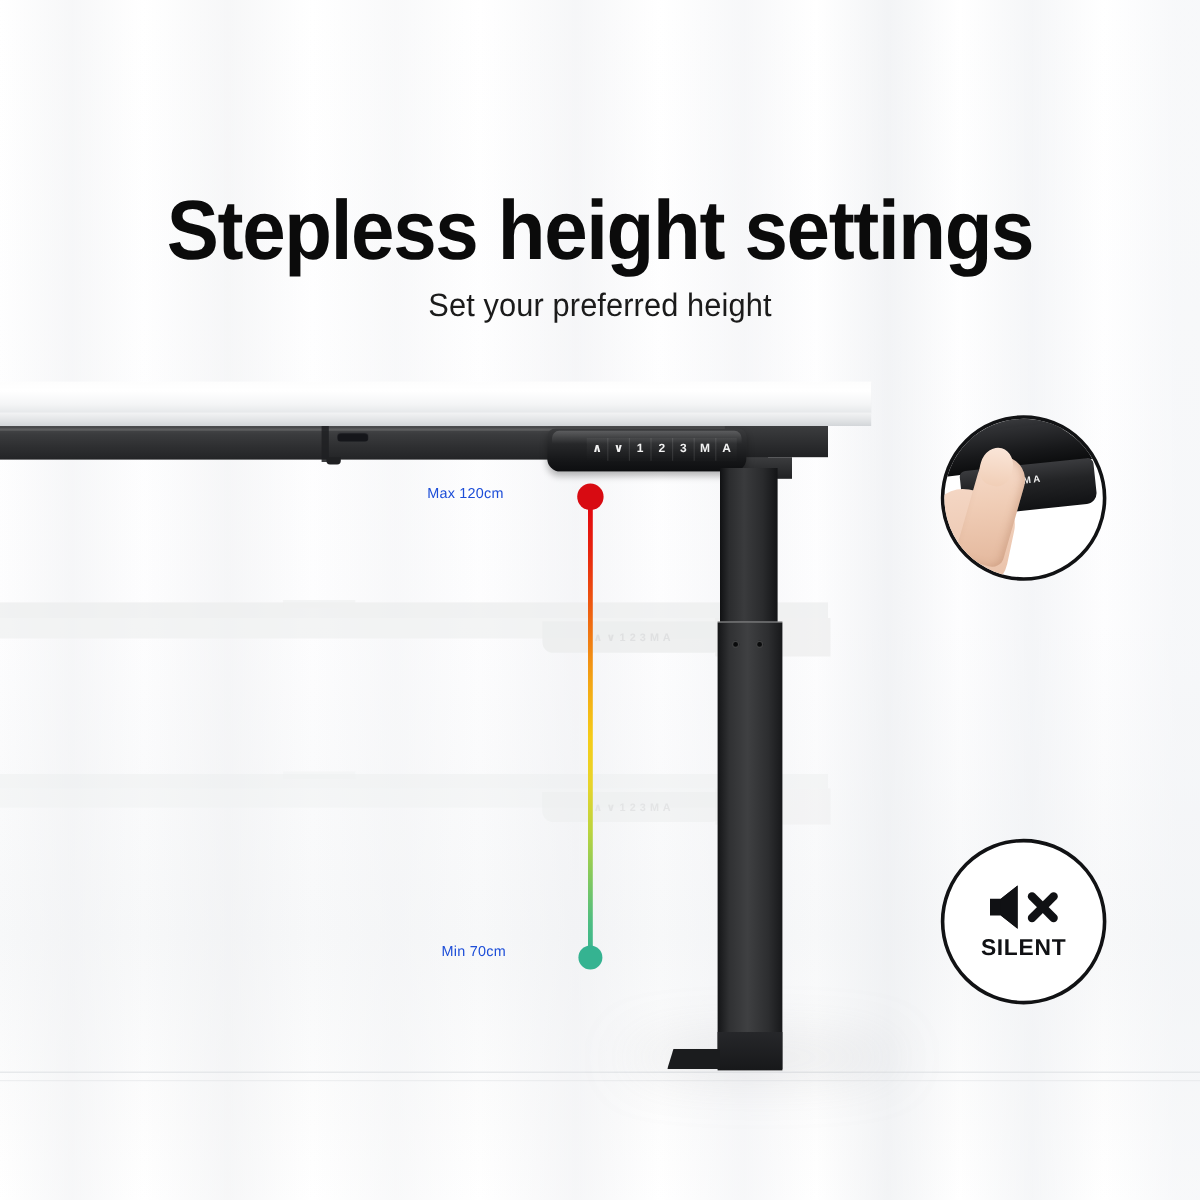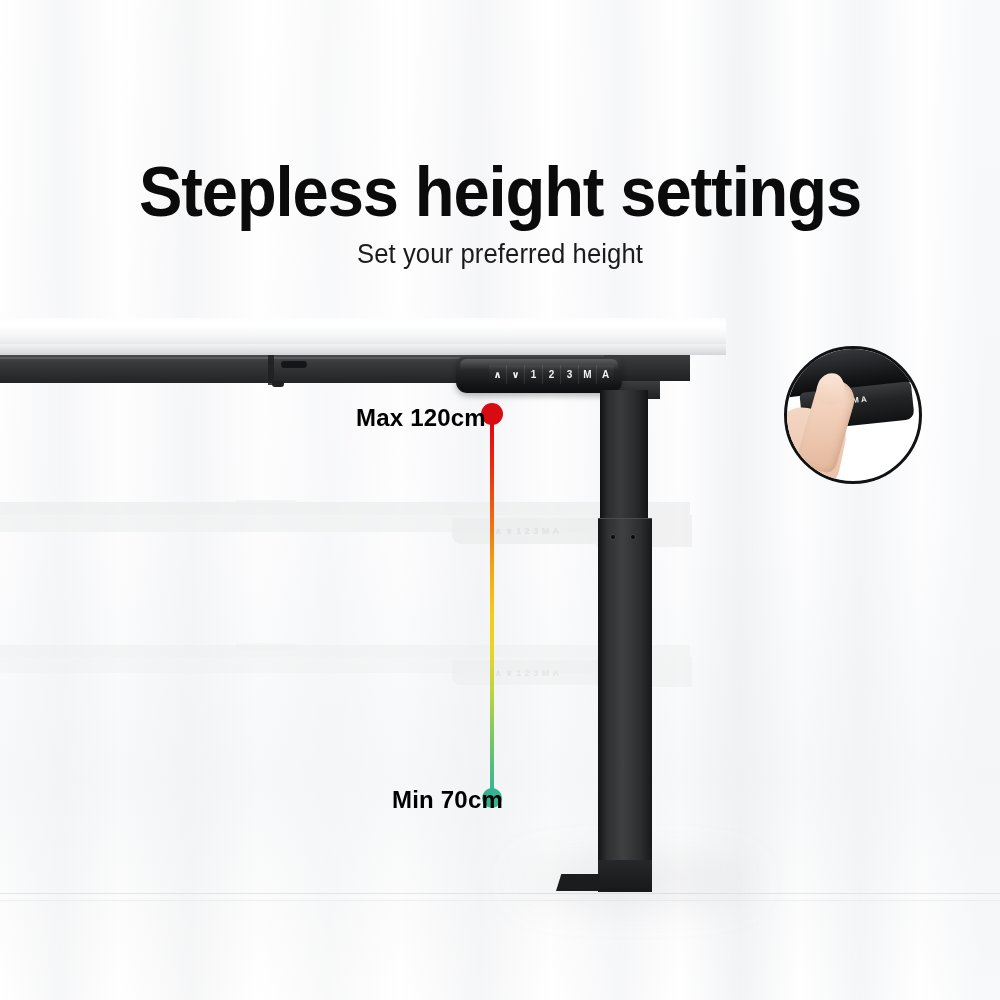--- a/index.html
+++ b/index.html
@@ -135,22 +135,22 @@
       #f3a614 40%,
       #f5cc18 52%,
       #e8d42a 62%,
       #bcd43e 72%,
       #84c95d 82%,
       #4dbd83 92%,
       #35b391 100%);
   }
   .meas-dot{position:absolute;border-radius:50%;}
   .meas-label{
-    position:absolute;color:#000000;white-space:nowrap;
-    font-size:24px;letter-spacing:.2px;font-weight:bold;
+    position:absolute;color:#1d4ed8;white-space:nowrap;
+    font-size:12px;letter-spacing:.2px;
   }
 
   
   .headline{
     position:absolute;left:0;width:1000px;text-align:center;
     color:#0b0b0b;font-weight:700;font-size:70px;line-height:1;
     letter-spacing:-1.2px;
     transform:scaleX(.93);transform-origin:center top;
   }
   .subhead{
@@ -282,30 +282,43 @@
     <div class="leg-hole" style="left:12px;top:15px;"></div>
     <div class="leg-hole" style="left:32px;top:15px;"></div>
   </div>
   <div class="leg-foot" style="left:598px;top:860px;width:54px;height:32px;"></div>
   <div class="leg-foot-left" style="left:556px;top:874px;width:44px;height:17px;"></div>
 
   <div class="meas-line" style="left:490px;top:414px;height:386px;"></div>
   <div class="meas-dot" style="left:481px;top:403px;width:22px;height:22px;background:#d80b12;"></div>
   <div class="meas-dot" style="left:482px;top:788px;width:20px;height:20px;background:#35b391;"></div>
   <div class="meas-label" style="left:356px;top:404px;">Max 120cm</div>
-  <div class="meas-label" style="left:368px;top:786px;margin-left:24px;">Min 70cm</div>
+  <div class="meas-label" style="left:368px;top:786px;">Min 70cm</div>
 
   <div class="headline" style="top:157px;">Stepless height settings</div>
   <div class="subhead" style="top:241px;">Set your preferred height</div>
 
   <div class="badge badge-photo" style="left:784px;top:346px;">
     <div class="ph ph-deskslab-top"></div>
     <div class="ph ph-deskslab"></div>
     <div class="ph ph-handset"></div>
     <div class="ph-keys">2 3 M A</div>
     <div class="ph ph-hand"></div>
     <div class="ph ph-finger"></div>
     <div class="ph ph-fingertip"></div>
   </div>
 
 
+  <div class="badge" style="left:784px;top:699px;">
+    <div class="spk">
+      <svg width="62" height="40" viewBox="0 0 62 40" aria-hidden="true">
+        <path d="M3 13 h9 L26 2 v36 L12 27 H3 Z" fill="#101114"></path>
+        <path d="M26 2 L26 38 L12 27 L12 13 Z" fill="#101114"></path>
+        <g stroke="#101114" stroke-width="7" stroke-linecap="round">
+          <line x1="38" y1="11" x2="56" y2="29"></line>
+          <line x1="56" y1="11" x2="38" y2="29"></line>
+        </g>
+      </svg>
+    </div>
+    <div class="badge-silent-label">SILENT</div>
+  </div>
 
 </div>
 
 </body></html>

